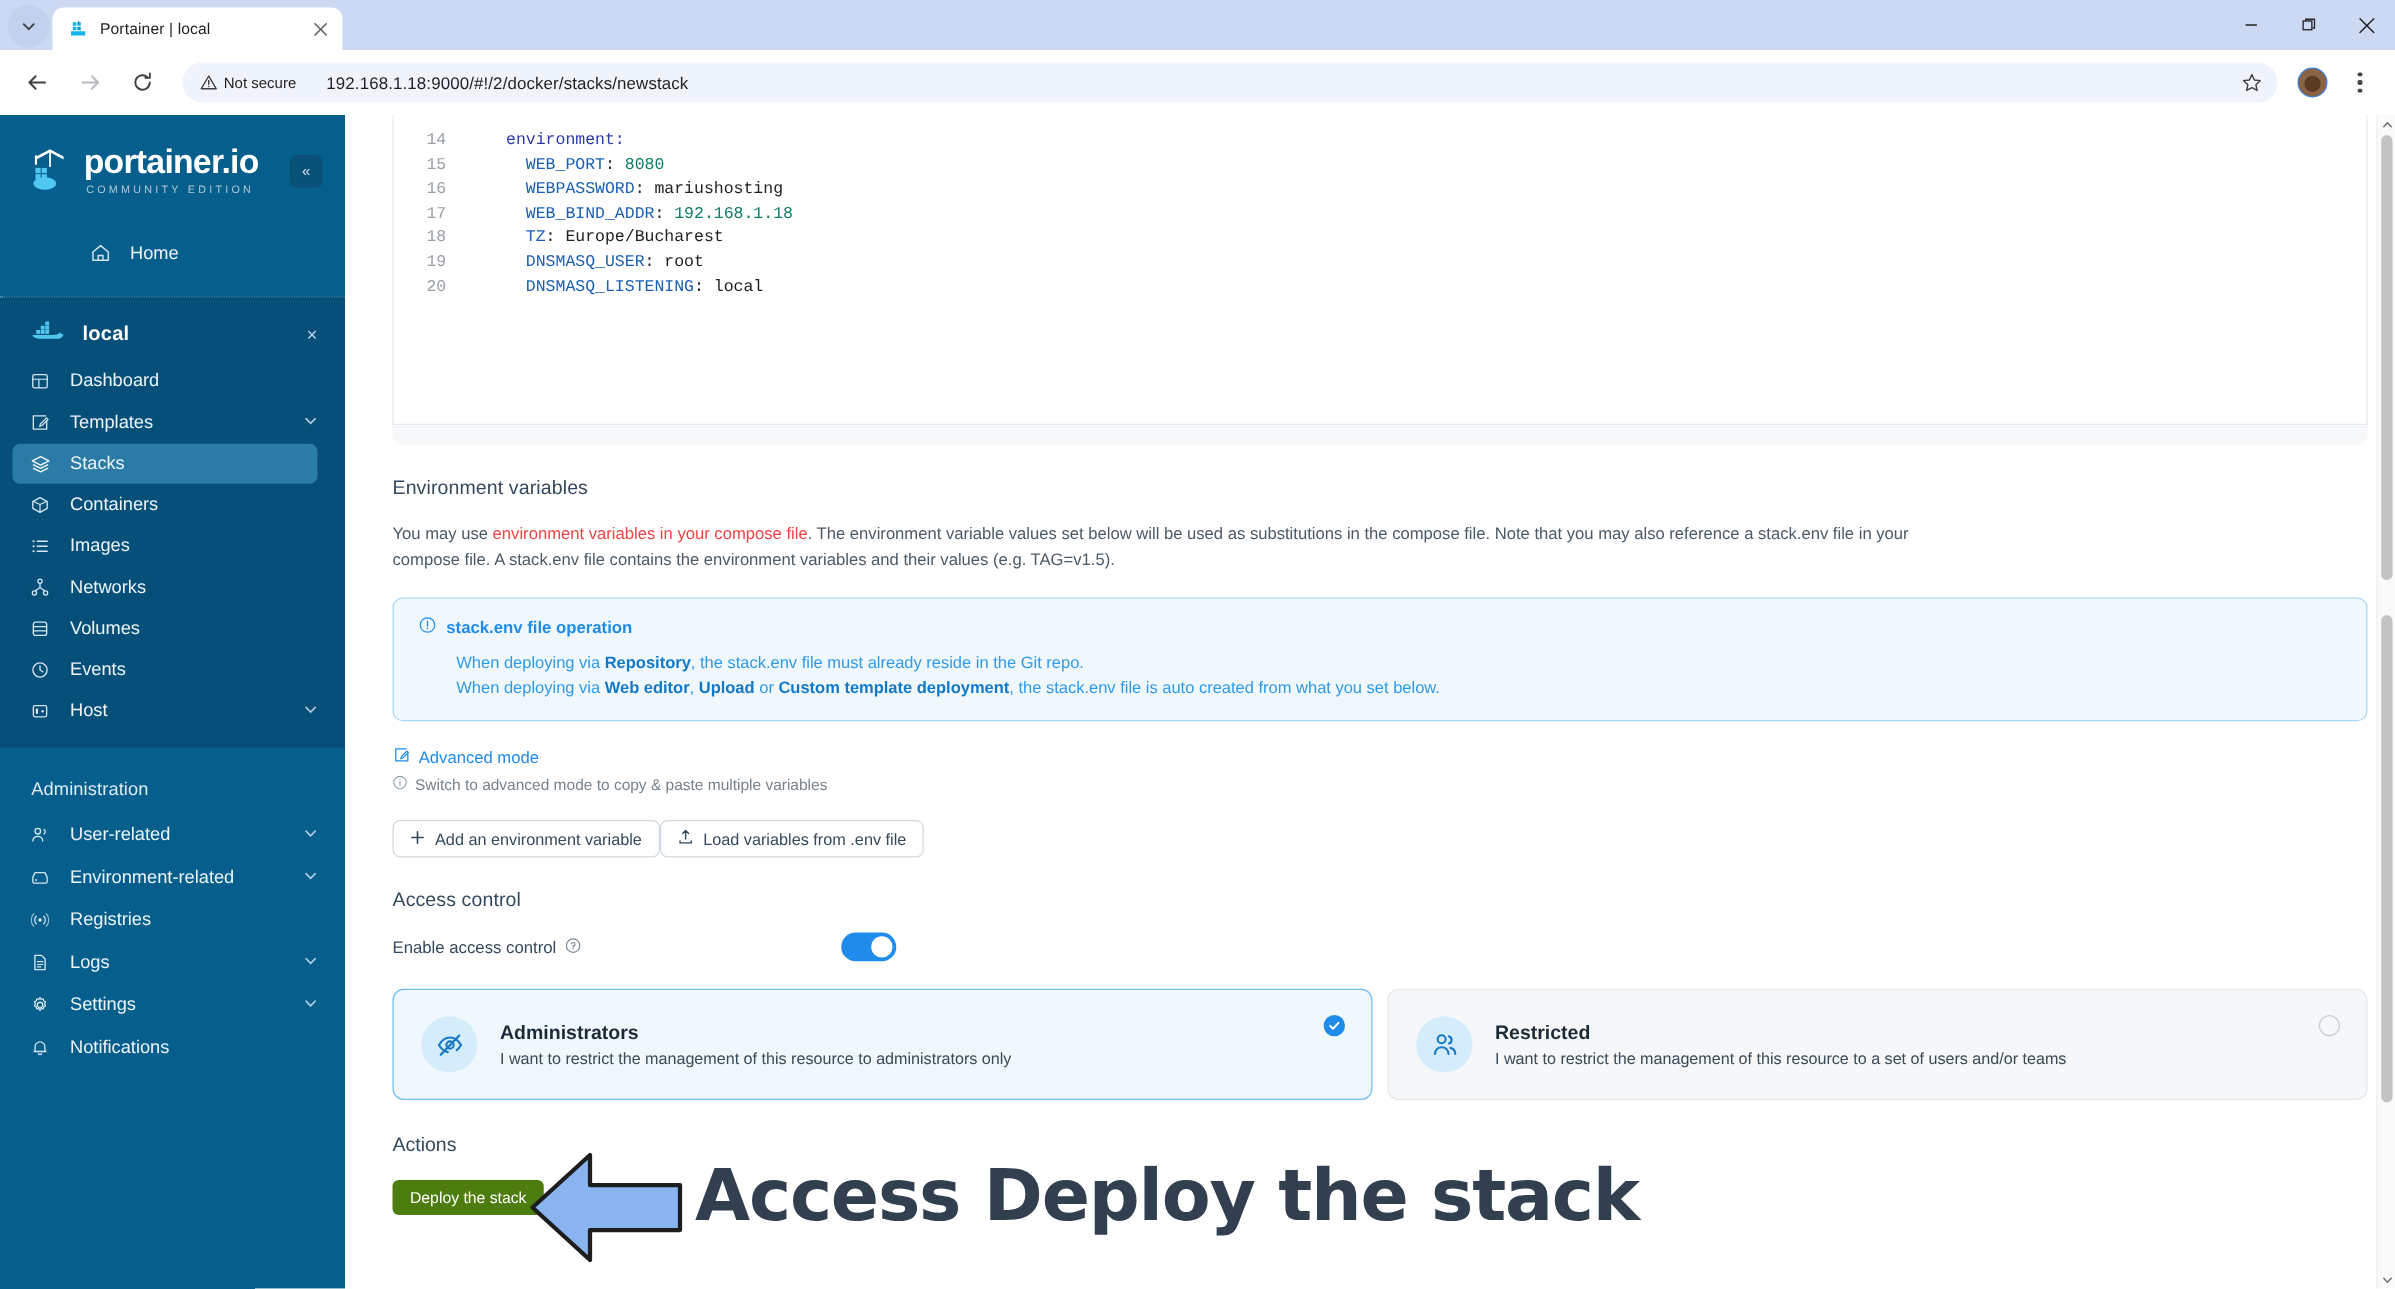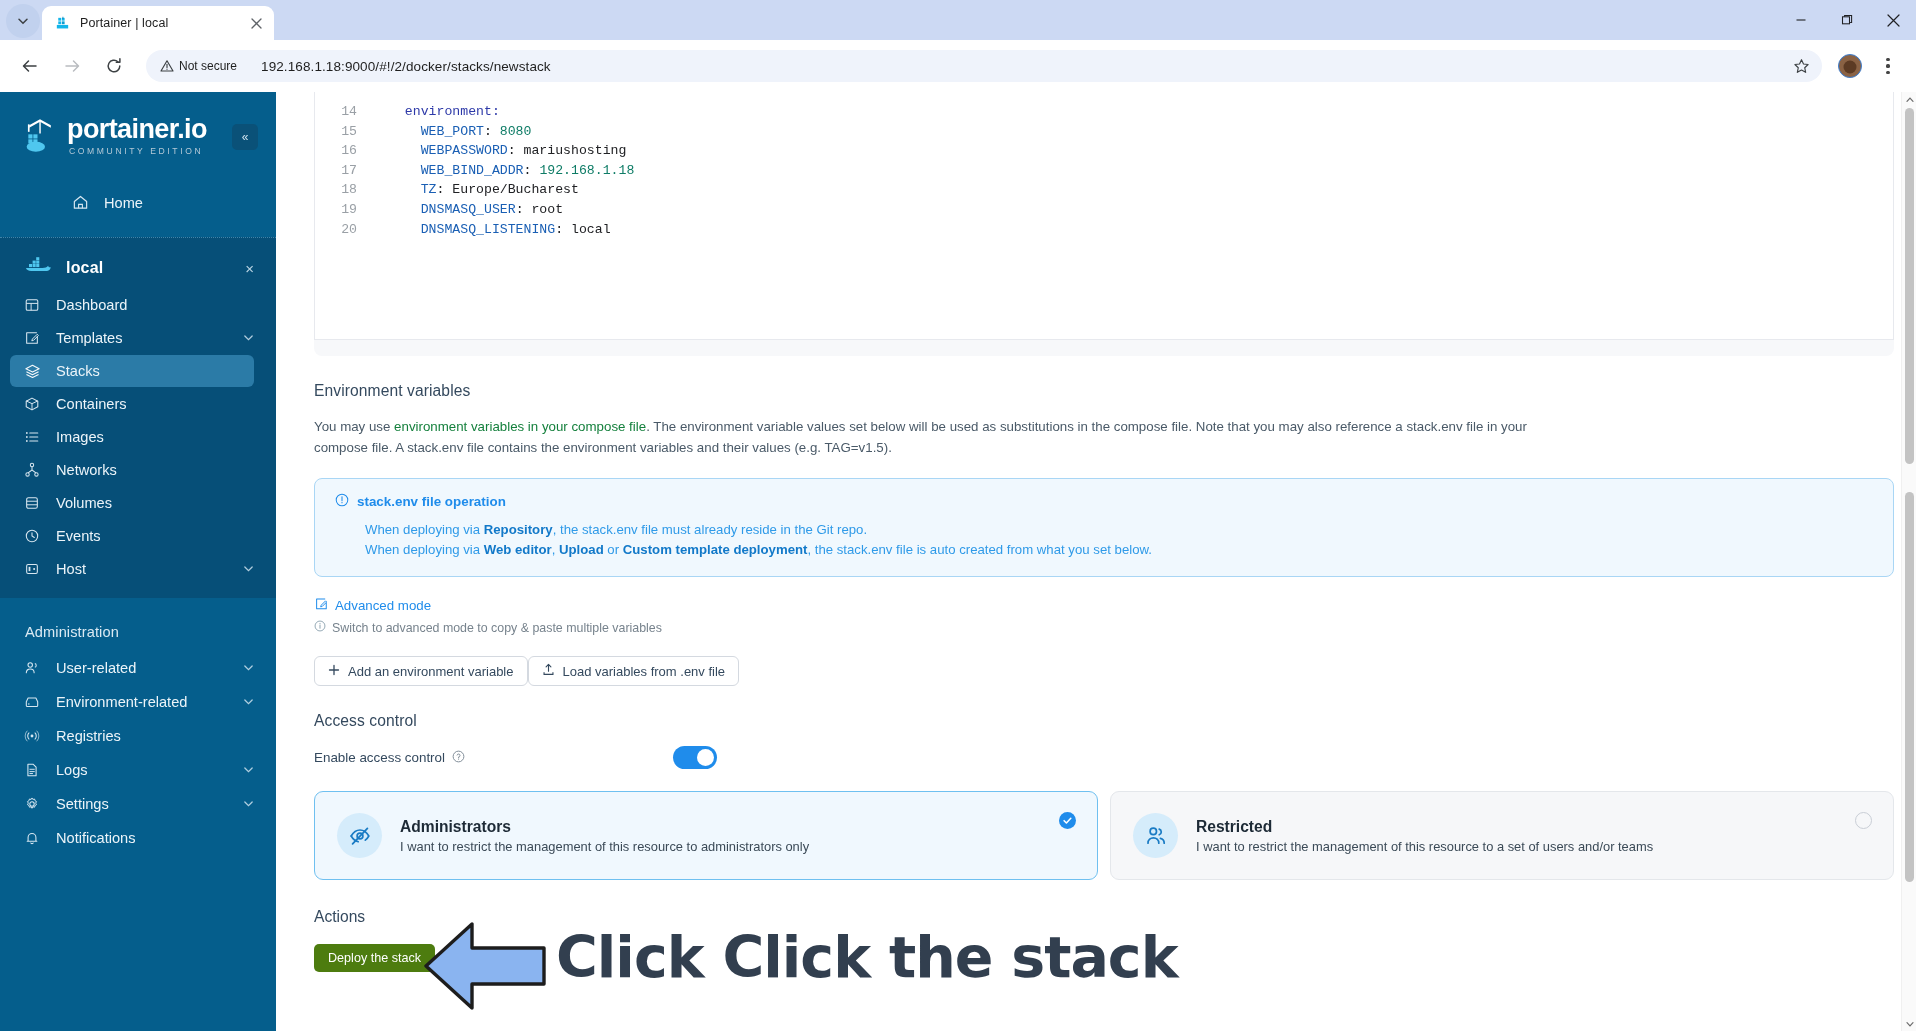--- a/index.html
+++ b/index.html
@@ -174,21 +174,21 @@
 
   .section-pad { padding:0 22px 0 38px; }
   h3.sec {
     font-size:15.6px; color:#34495e; font-weight:400; margin:26px 0 16px 0;
     letter-spacing:.1px;
   }
   p.desc {
     font-size:13.3px; color:#4a5a68; line-height:21px; margin:0 0 20px 0;
     max-width:1255px;
   }
-  a.lnk { color:#15803d; text-decoration:none; cursor:pointer;text-align:right; }
+  a.lnk { color:#ef4444; text-decoration:none; cursor:pointer;text-align:right; }
 
   .infobox {
     border:1px solid #a9d6f5; background:#f0f8fe; border-radius:8px;
     padding:14px 20px 16px 20px; margin:0 0 16px 0;
   }
   .infobox-title {
     display:flex; align-items:center; gap:8px; color:#1f8ceb;
     font-size:13.4px; font-weight:700; margin-bottom:10px;
   }
   .infobox-line {
@@ -751,21 +751,21 @@
         </div>
 
         <div class="actions-title">Actions</div>
         <div class="deploy-zone">
           <button class="deploy-btn">Deploy the stack</button>
           <span class="annot-arrow">
             <svg width="126" height="96" viewBox="0 0 126 96">
               <path d="M4 48 L50 6 L50 30 L122 30 L122 66 L50 66 L50 90 Z" fill="#8ab4f0" stroke="#1d1d1d" stroke-width="3.4" stroke-linejoin="round"></path>
             </svg>
           </span>
-          <span class="annot-text">Click Click the stack</span>
+          <span class="annot-text">Access Deploy the stack</span>
         </div>
 
       </div>
 
       <div class="scrollbar">
         <div class="sb-up">
           <svg width="8" height="8" viewBox="0 0 8 8">
               <path d="M1 5.4 L4 2.2 L7 5.4" stroke="#6d6d6d" stroke-width="1.2" fill="none" stroke-linecap="round"></path>
             </svg>
         </div>

